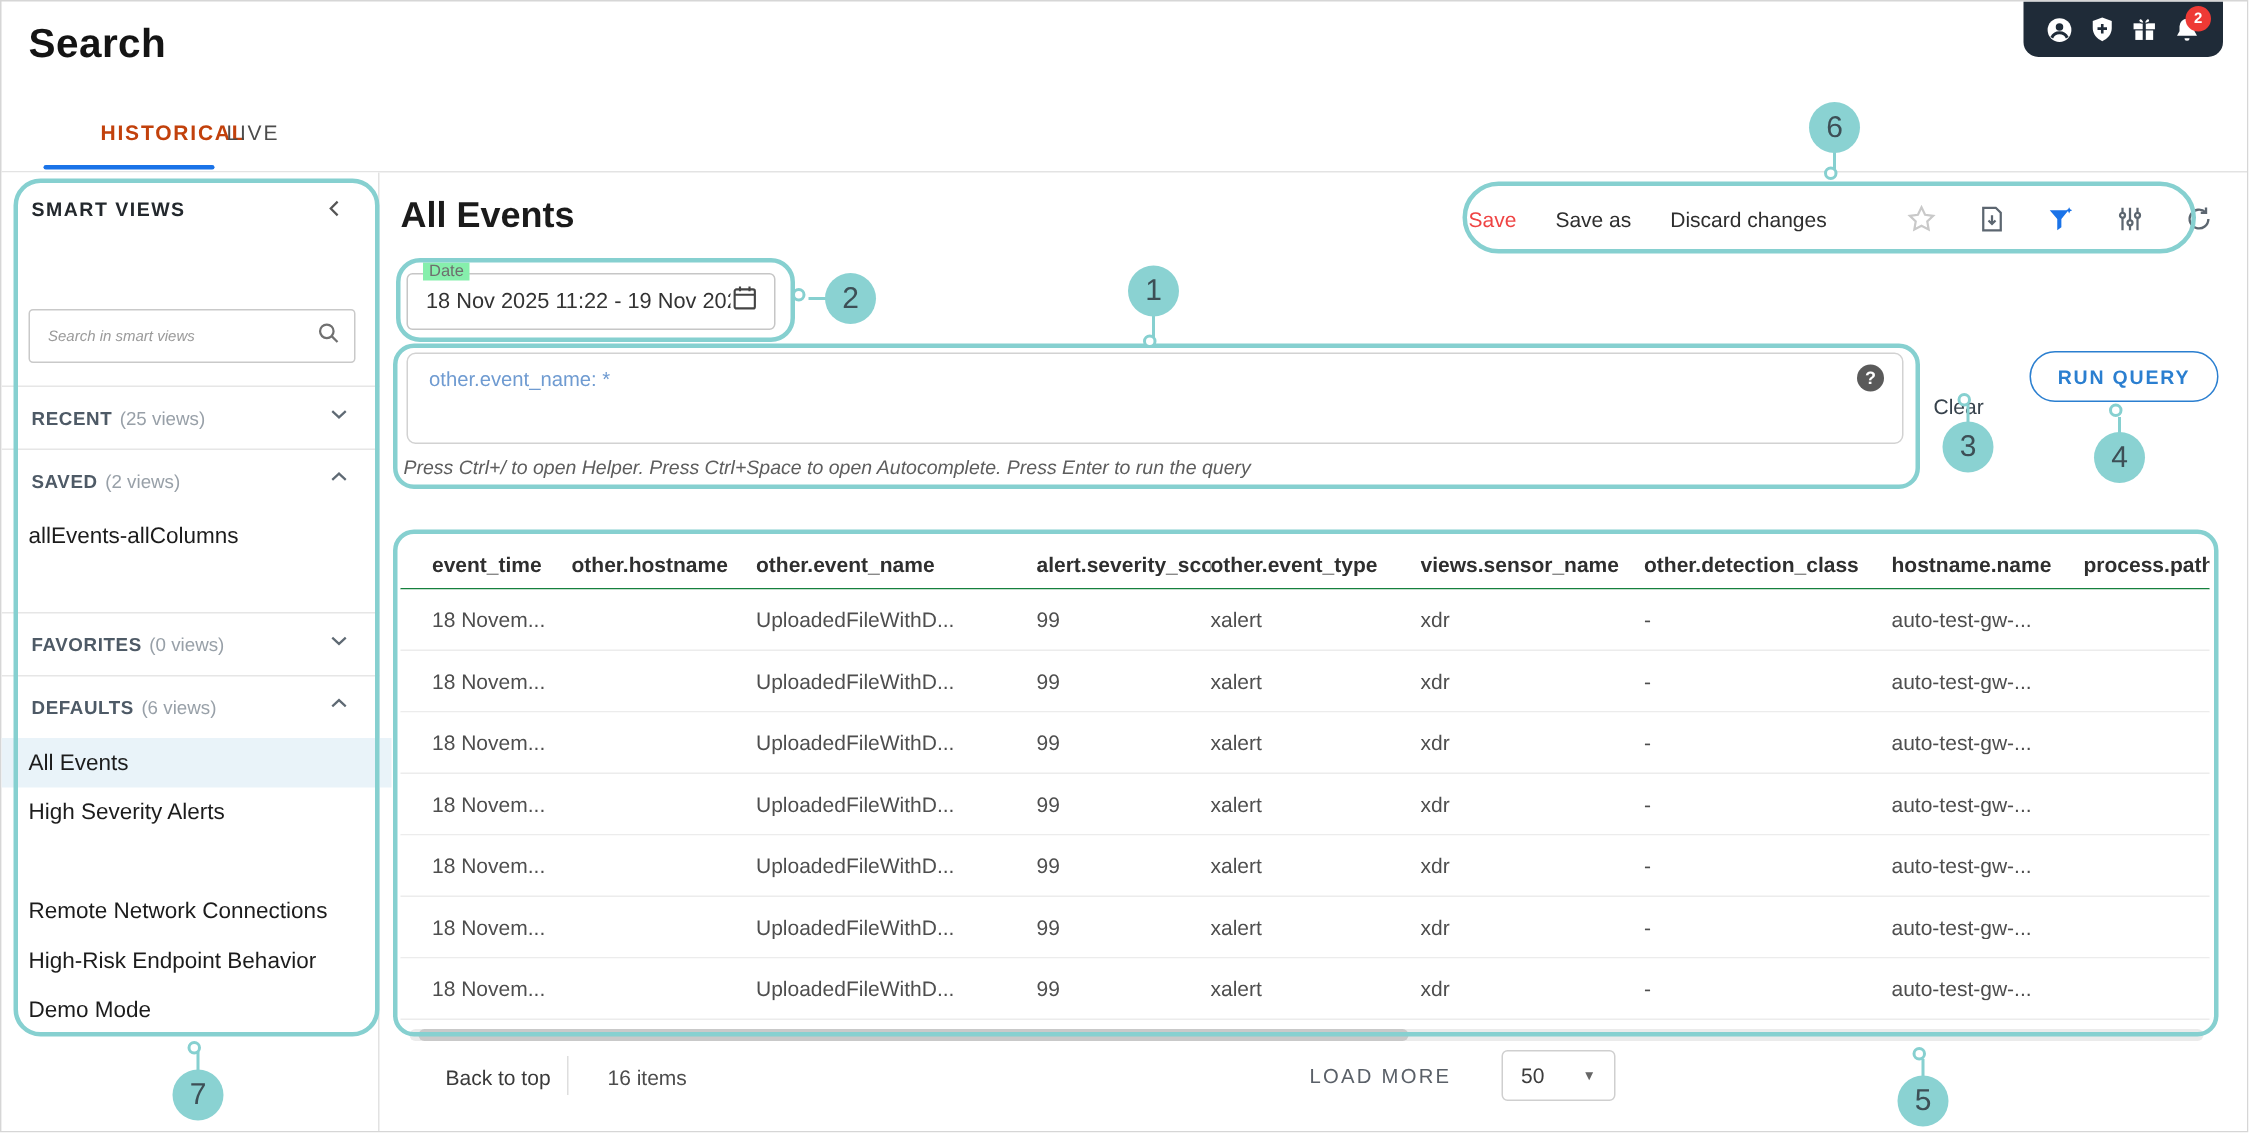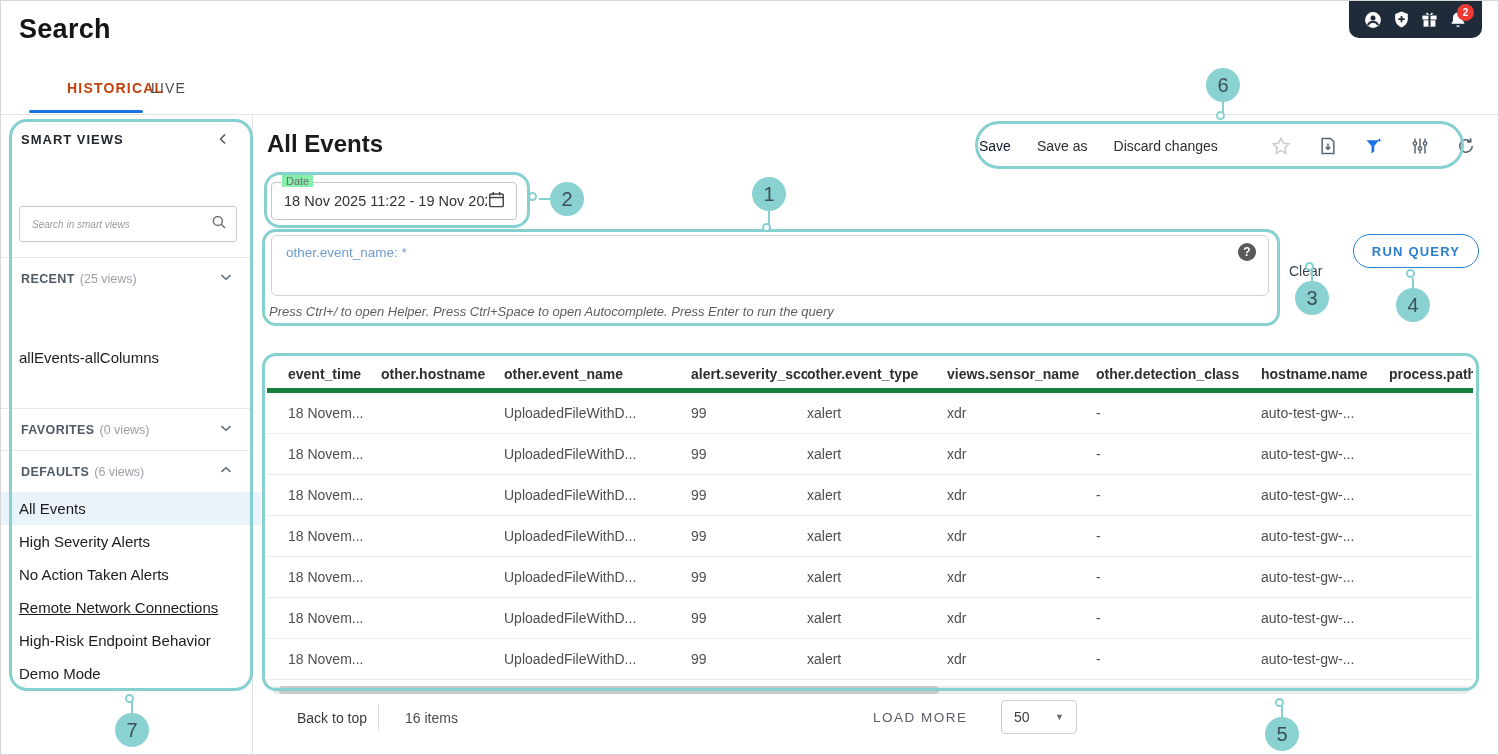--- a/index.html
+++ b/index.html
@@ -30,41 +30,41 @@
   .sec-name { font-size:12.5px; font-weight:700; letter-spacing:.4px; color:#4e5a66; }
   .sec-count { font-size:12.5px; color:#98a0a8; margin-left:5px; }
   .sec-chev { margin-left:auto; }
   .sv-item { position:absolute; left:0; width:260px; height:33px; display:flex; align-items:center; padding-left:18px; font-size:15px; color:#1c1c1c; cursor:pointer; }
   .sv-item.selected { background:#e9f3f9; }
 
   
   .view-title { position:absolute; left:266px; top:129px; font-size:24px; font-weight:600; color:#1b1b1b; }
   .toolbar { position:absolute; left:978px; top:126px; width:482px; height:38px; display:flex; align-items:center; gap:26px; }
   .tb-btn { font-size:14px; color:#2e2e2e; cursor:pointer; white-space:nowrap; }
-  .tb-btn.disabled { color:#0f172a; cursor:default; }
+  .tb-btn.disabled { color:#ef4444; cursor:default; }
   .tb-divider { width:1px; height:24px; background:#dedede; }
   .tb-icon { width:24px; height:24px; display:flex; align-items:center; justify-content:center; cursor:pointer; }
 
   
   .date-field { position:absolute; left:270px; top:181px; width:246px; height:38px; border:1px solid #c6c6c6; border-radius:4px; background:#fff; display:flex; align-items:center; padding:0 10px 0 12px; cursor:pointer; }
   .date-label { position:absolute; left:281px; top:174px; font-size:11px; color:#6e6e6e; background:#86efac; padding:0 4px; }
   .date-value { flex:1; font-size:14.5px; color:#333; white-space:nowrap; overflow:hidden; }
 
   
   .query-box { position:absolute; left:270px; top:234px; width:998px; height:61px; border:1px solid #d2d2d2; border-radius:6px; background:#fff; }
   .query-text { position:absolute; left:14px; top:9px; font-size:13.5px; color:#6f9bd1; }
   .help-icon { position:absolute; right:12px; top:7px; width:18px; height:18px; background:#5a5a5a; border-radius:50%; color:#fff; font-size:12px; font-weight:700; display:flex; align-items:center; justify-content:center; cursor:pointer; }
   .query-hint { position:absolute; left:268px; top:303px; font-size:13px; font-style:italic; color:#5d5d5d; }
   .clear-btn { position:absolute; left:1288px; top:242px; font-size:14px; color:#37424c; cursor:pointer;margin-top:20px; }
   .run-query-btn { position:absolute; left:1352px; top:233px; width:126px; height:34px; border:1.5px solid #2b7fd0; border-radius:18px; background:#fff; color:#2b7fd0; font-size:13px; font-weight:600; letter-spacing:1.2px; display:flex; align-items:center; justify-content:center; cursor:pointer; font-family:"Liberation Sans",sans-serif; }
 
   
   .table { position:absolute; left:266px; top:358px; width:1206px; }
   .thead, .tr { display:grid; grid-template-columns:93px 123px 187px 116px 140px 149px 165px 128px 1fr; align-items:center; padding-left:21px; }
-  .thead { height:34px; border-bottom:5px solid #15803d; }
+  .thead { height:34px; border-bottom:1px solid #15803d; }
   .th { font-size:14px; font-weight:700; color:#2f2f2f; white-space:nowrap; overflow:hidden; }
   .tr { height:41px; border-bottom:1px solid #ececec; background:#fff; }
   .td { font-size:14px; color:#4e4e4e; white-space:nowrap; overflow:hidden; }
   .hscroll-track { position:absolute; left:272px; top:685px; width:1196px; height:8px; background:#ebebeb; border-radius:4px; }
   .hscroll-thumb { position:absolute; left:6px; top:0; width:660px; height:8px; background:#c9c9c9; border-radius:4px; cursor:grab; }
 
   
   .back-to-top { position:absolute; left:296px; top:709px; font-size:14px; color:#3a3a3a; cursor:pointer; }
   .footer-divider { position:absolute; left:377px; top:703px; width:1px; height:26px; background:#dedede; }
   .items-count { position:absolute; left:404px; top:709px; font-size:14px; color:#4c4c4c; }
@@ -150,39 +150,45 @@
     </span>
   </div>
 
   <div class="sec-head" style="top:256px;">
     <span class="sec-name">RECENT</span>
     <span class="sec-count">(25 views)</span>
     <span class="sec-chev"><svg width="18" height="18" viewBox="0 0 24 24">
           <polyline points="6,9.5 12,15 18,9.5" fill="none" stroke="#5f6a74" stroke-width="2"></polyline>
         </svg></span>
   </div>
+  <div class="sec-head" style="top:298px;">
+    <span class="sec-name">SAVED</span>
+    <span class="sec-count">(2 views)</span>
+    <span class="sec-chev"><svg width="18" height="18" viewBox="0 0 24 24">
+          <polyline points="6,14.5 12,9 18,14.5" fill="none" stroke="#5f6a74" stroke-width="2"></polyline>
+        </svg></span>
+  </div>
   <div class="sv-item" style="top:340px;">allEvents-allColumns</div>
   <div class="sec-head" style="top:407px;">
     <span class="sec-name">FAVORITES</span>
     <span class="sec-count">(0 views)</span>
     <span class="sec-chev"><svg width="18" height="18" viewBox="0 0 24 24">
           <polyline points="6,9.5 12,15 18,9.5" fill="none" stroke="#5f6a74" stroke-width="2"></polyline>
         </svg></span>
   </div>
   <div class="sec-head" style="top:449px;">
     <span class="sec-name">DEFAULTS</span>
     <span class="sec-count">(6 views)</span>
     <span class="sec-chev"><svg width="18" height="18" viewBox="0 0 24 24">
           <polyline points="6,14.5 12,9 18,14.5" fill="none" stroke="#5f6a74" stroke-width="2"></polyline>
         </svg></span>
   </div>
   <div class="sv-item selected" style="top:491px;">All Events</div>
   <div class="sv-item" style="top:524px;">High Severity Alerts</div>
-  <div class="sv-item" style="top:557px;">No Action Taken Alerts</div>
-  <div class="sv-item" style="top:590px;text-decoration:underline;">Remote Network Connections</div>
+  <div class="sv-item" style="top:590px;">Remote Network Connections</div>
   <div class="sv-item" style="top:623px;">High-Risk Endpoint Behavior</div>
   <div class="sv-item" style="top:656px;">Demo Mode</div>
 
   <div class="view-title">All Events</div>
   <div class="toolbar">
     <span class="tb-btn disabled">Save</span>
     <span class="tb-btn">Save as</span>
     <span class="tb-btn">Discard changes</span>
     <span class="tb-divider"></span>
     <span class="tb-icon">

